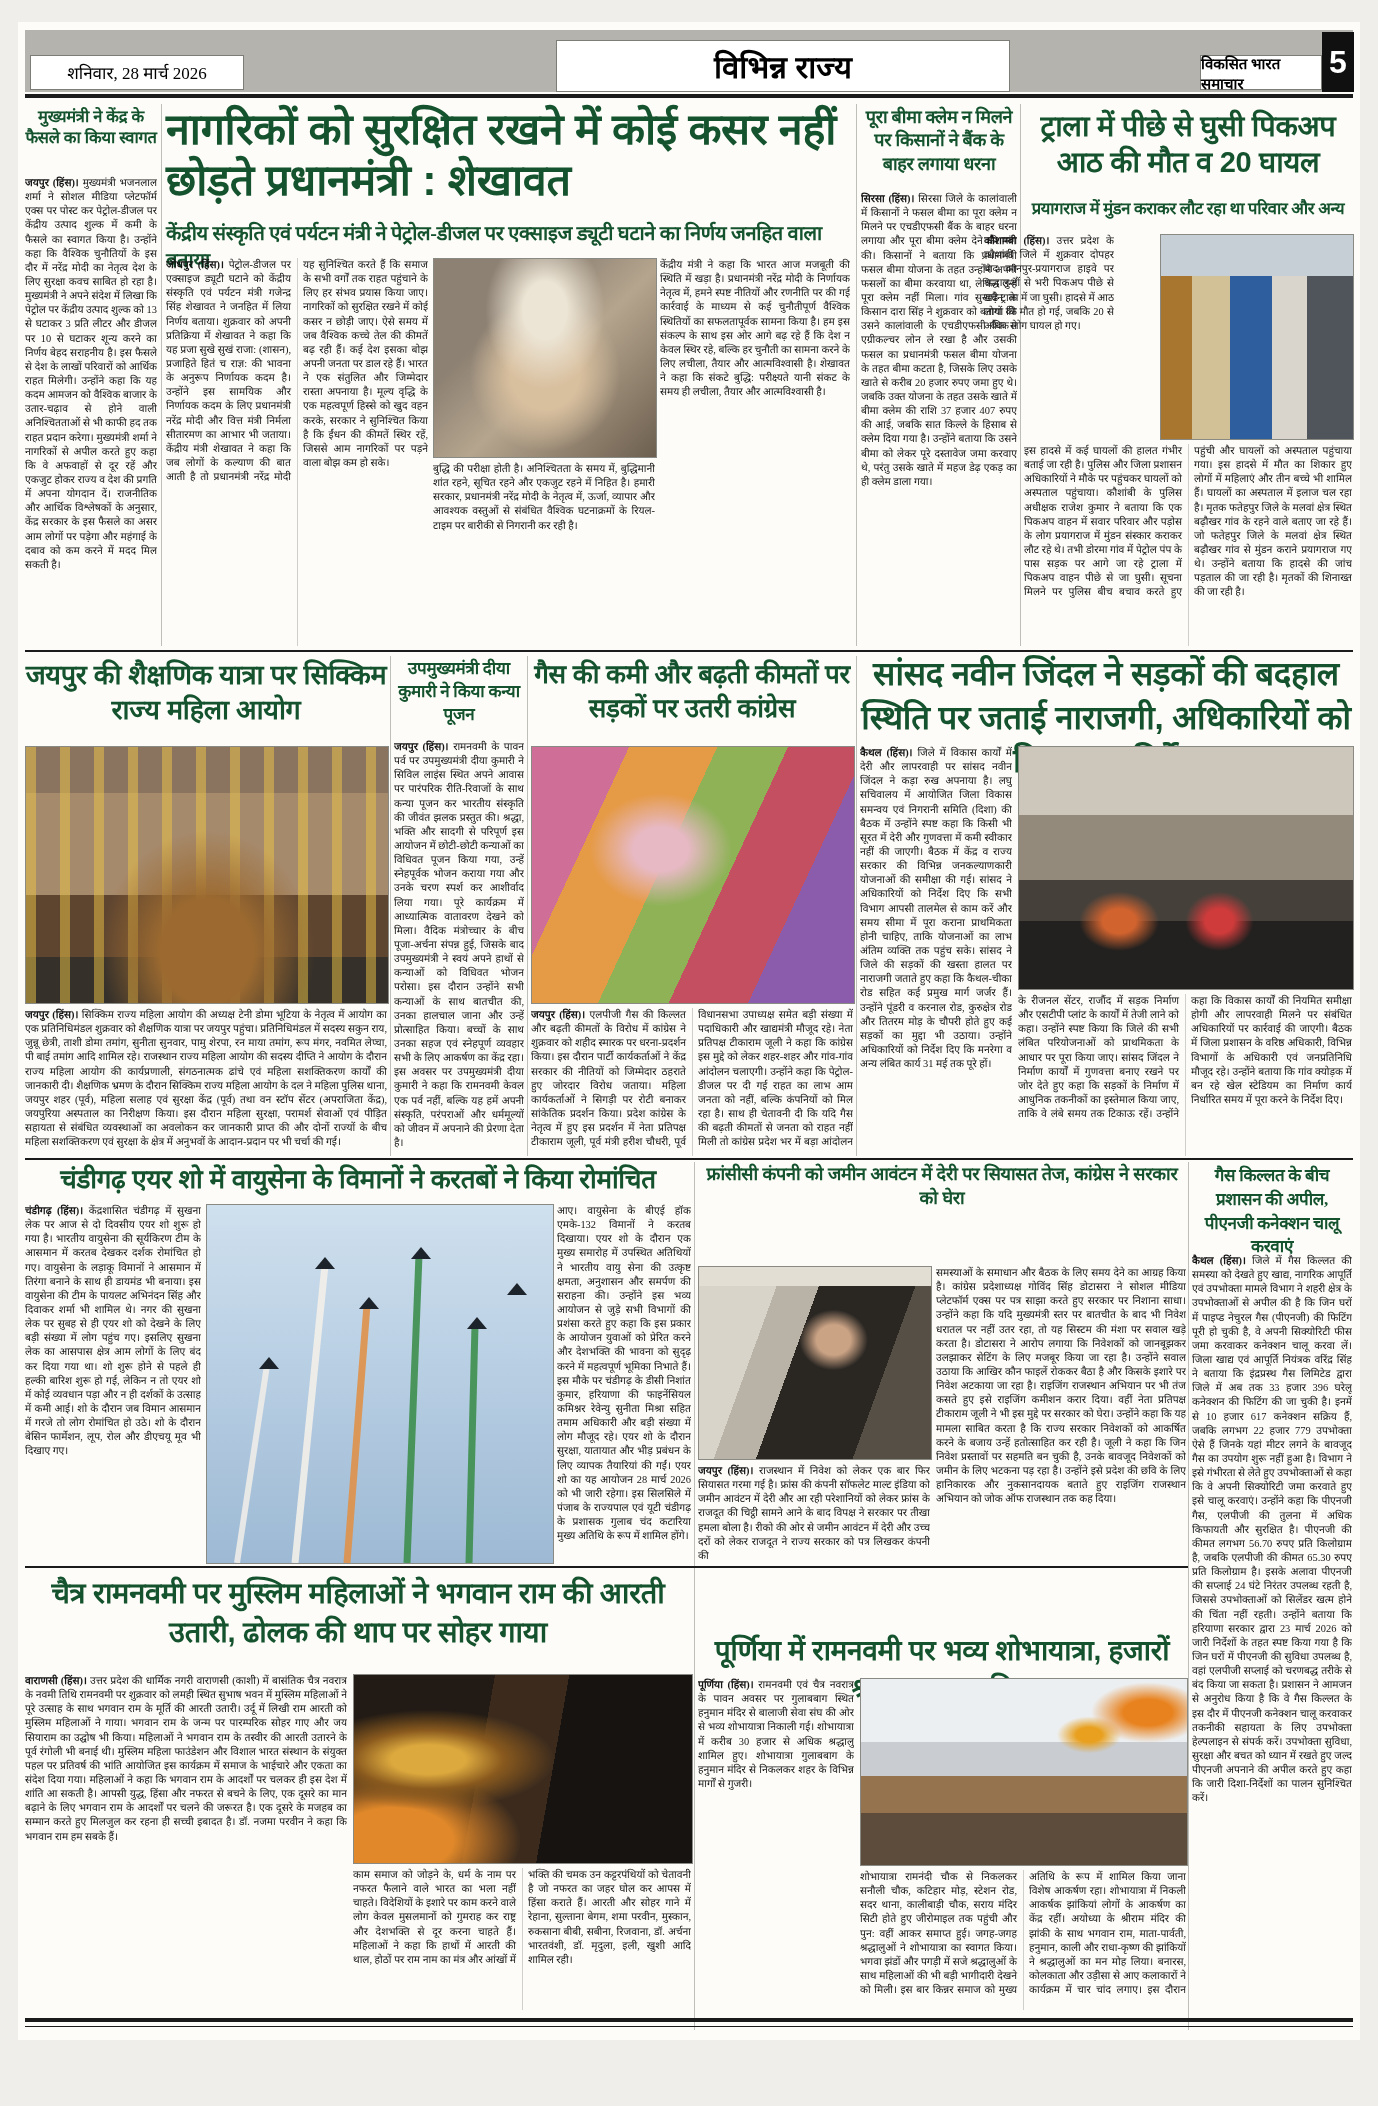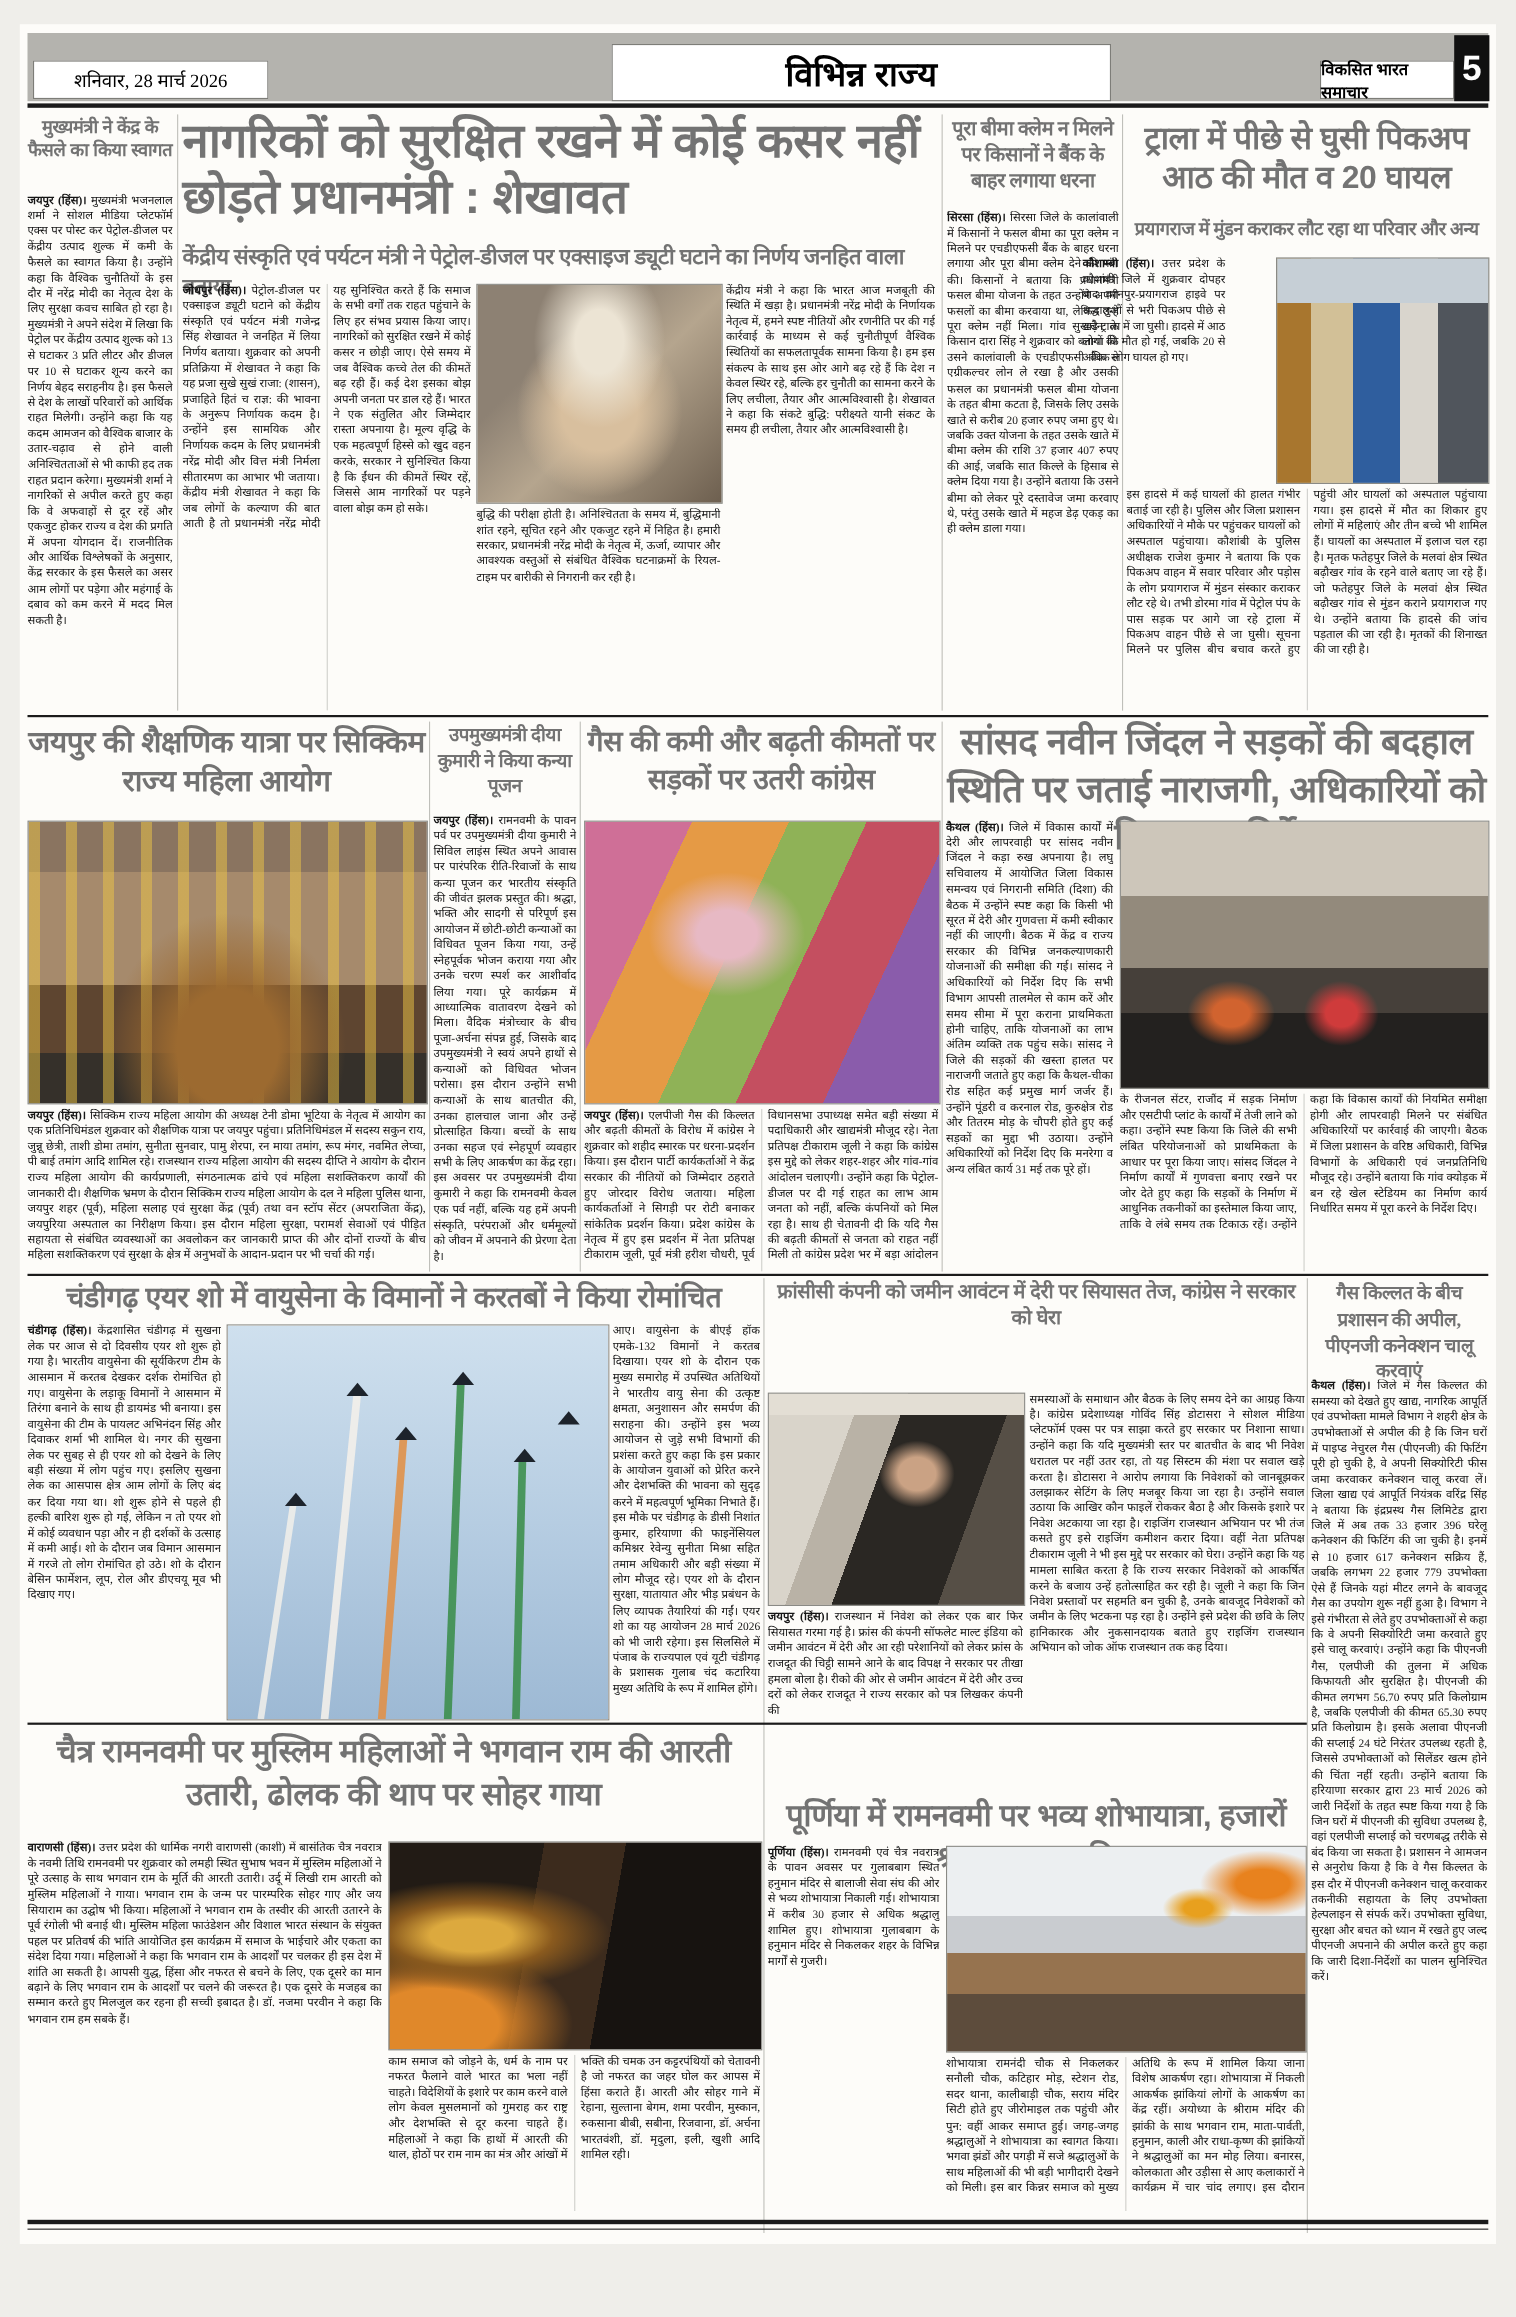--- a/index.html
+++ b/index.html
@@ -1,20 +1,20 @@
 <!DOCTYPE html>
 <html><head>
 <meta charset="utf-8">
 <style>
   html,body{margin:0;padding:0;}
   body{background:#e9e8e4;font-family:"Liberation Serif","DejaVu Serif",serif;}
   .page{position:relative;width:1378px;height:2106px;background:#efeeea;overflow:hidden;}
   .sheet{position:absolute;left:18px;top:22px;width:1342px;height:2018px;background:#fdfcf9;}
   .abs{position:absolute;}
-  .hl{font-weight:700;text-align:center;color:#737373;font-family:"Liberation Sans","DejaVu Sans",sans-serif;letter-spacing:-0.3px;}
+  .hl{font-weight:700;text-align:center;color:#14532d;font-family:"Liberation Sans","DejaVu Sans",sans-serif;letter-spacing:-0.3px;}
   .bt{font-size:10.4px;line-height:1.36;text-align:justify;overflow:hidden;color:#151515;}
   .bt b{font-weight:700;}
   .c2{column-count:2;column-gap:12px;column-rule:1px solid #cfcfcb;}
   .vr{width:1px;background:#bfbfba;}
   .hr{background:#1b1b1b;}
   .photo{overflow:hidden;background-size:cover;border:1px solid #8a8a85;}
   .box{background:#ffffff;border:1px solid #7d7d78;display:flex;align-items:center;justify-content:center;}
   .strip{background:#b4b3ae;}
 </style>
 </head>

